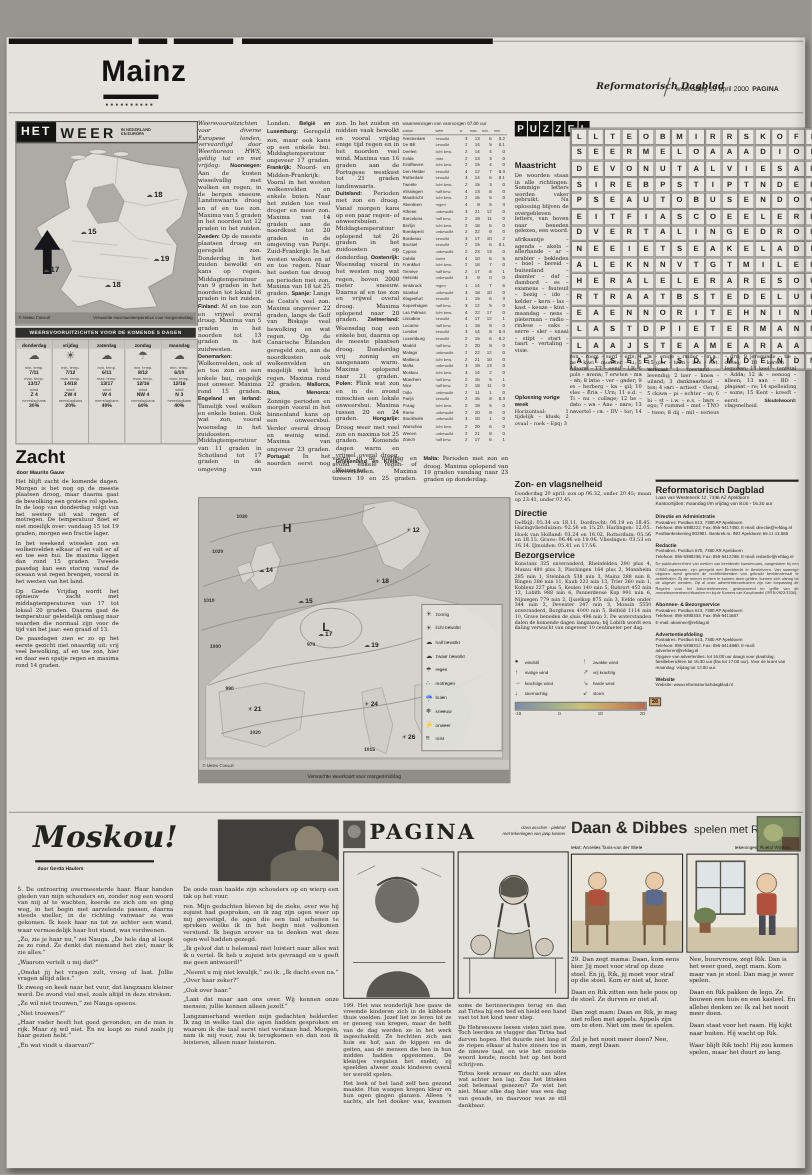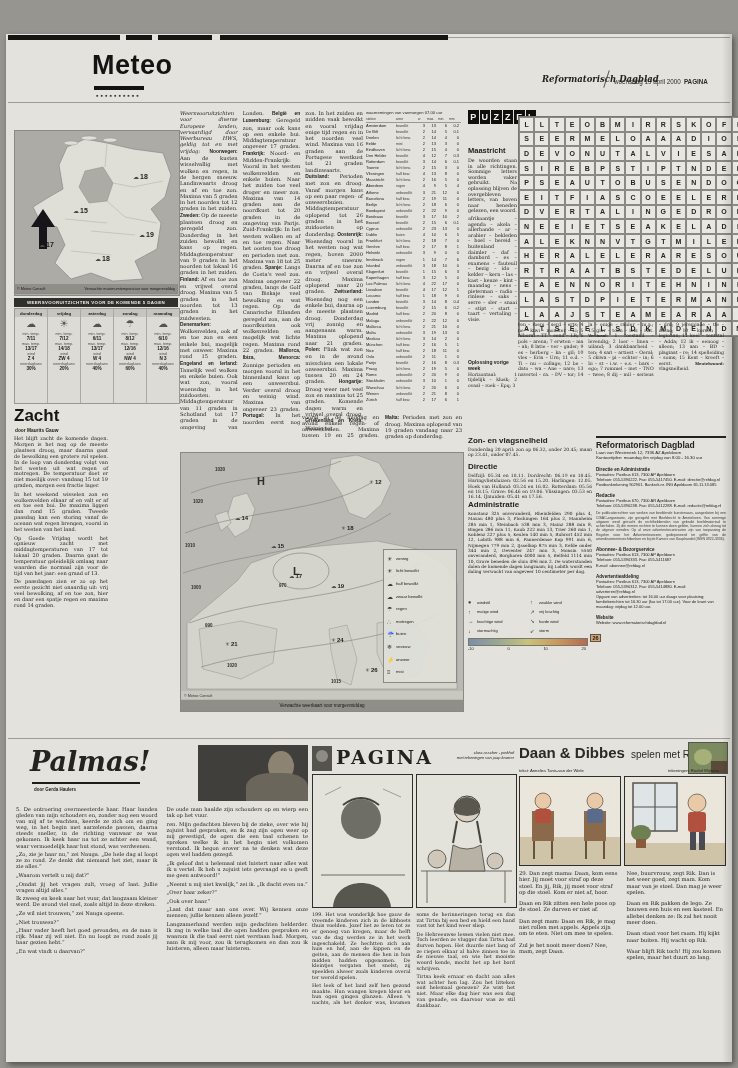--- a/index.html
+++ b/index.html
@@ -147,29 +147,37 @@
 <body>
 
 <div id="paper" class="abs">
 
   <div class="abs bar" style="left:2px;width:112px;"></div>
   <div class="abs bar" style="left:120px;width:26px;"></div>
   <div class="abs bar" style="left:152px;width:54px;"></div>
   <div class="abs bar" style="left:214px;width:228px;"></div>
   <div class="abs rule" style="left:442px;top:3px;width:282px;"></div>
 
-  <div id="varia" class="abs">Meteo</div>
+  <div id="varia" class="abs">Mainz</div>
   <div id="varia-bar" class="abs"></div>
   <div id="varia-dots" class="abs">▪▪▪▪▪▪▪▪▪▪</div>
   <div id="rd-logo" class="abs">Reformatorisch Dagblad</div>
   <div id="hdr-slash" class="abs"></div>
   <div id="hdr-date" class="abs"><span>woensdag 19 april 2000</span><b>PAGINA</b></div>
   <div id="pagenum" class="abs">25</div>
   <div class="abs rule" style="left:2px;top:68px;width:722px;"></div>
 
+  <div id="hw-box" class="abs">
+    <span id="hw-het">HET</span>
+    <span id="hw-weer">WEER</span>
+    <span id="hw-sub">
+      <span>IN NEDERLAND</span><br>
+      <span>EN EUROPA</span>
+    </span>
+  </div>
 
   <div id="nl-map" class="abs">
     <svg width="164" height="164" viewBox="0 0 164 164">
       <rect width="164" height="164" fill="#acaba6"></rect>
       <path d="M52,16 L70,8 L92,12 L118,18 L148,22 L156,44 L150,66 L136,78 L146,92 L142,118 L120,130 L128,148 L98,150 L76,142 L56,148 L40,132 L50,114 L42,96 L26,92 L18,76 L34,66 L48,58 L44,34 Z" fill="#dfded7" stroke="#8a8a85" stroke-width="0.7"></path>
       <path d="M70,40 L88,36 L98,52 L92,70 L74,72 L64,56 Z" fill="#acaba6" stroke="#8a8a85" stroke-width="0.5"></path>
       <ellipse cx="56" cy="12" rx="7" ry="2" fill="#dfded7" stroke="#8a8a85" stroke-width="0.4"></ellipse>
       <ellipse cx="74" cy="7" rx="8" ry="2" fill="#dfded7" stroke="#8a8a85" stroke-width="0.4"></ellipse>
       <ellipse cx="95" cy="9" rx="7" ry="2" fill="#dfded7" stroke="#8a8a85" stroke-width="0.4"></ellipse>
       <path d="M92,12 L90,36 M98,52 L118,56 L148,50 M92,70 L110,86 L142,92 M50,88 L92,92 M76,100 L120,104 M56,120 L96,124" stroke="#b4b3ad" stroke-width="0.6" fill="none"></path>
@@ -907,21 +915,21 @@
         <div class="ws-cell">D</div>
         <div class="ws-cell">M</div>
       </div>
     </div>
   <div id="sol-cols" class="abs"><span>ren – roem – serd – erts; 4 ne – kiwi – monster – Li; 5 Alborai – TT – eend – LR; 6 pols – arena; 7 erwten – ma – ah; 8 latie – ver – gader; 9 es – herberg – ka – gil; 10 vles – Eria – Urn; 11 e.d. – Ti – nu – collage; 12 be – dato – wa – Ane – nare; 13 navertel – ca. – DV – tor; 14 la – enige – raider – m.a.; 15 gier – toon – iets – rist. </span><b>Verticaal: </b><span>1 toestand – levendig; 2 loer – linea – uiland; 3 dankbaarheid – ten; 4 sari – artiest – Oeral; 5 ckiwa – pi – echter – in; 6 bi – st – i.w. – e.s. – bars – ego; 7 rommel – met – TNO – twee; 8 dij – mil – serieus – dru; 9 jeremiade – tie – cacao; 10 kersen – legioaan; 11 keel – tentstal – Adda; 12 ik – eenoog – alleen; 13 aan – BD – plagiaat – re; 14 spelleiding – soms; 15 Kent – kreeft – eerst. </span><b>Sleutelwoord: </b><span>vlagsnelheid. </span></div>
 
   <div id="sun-h" class="abs alm-h">Zon- en vlagsnelheid</div>
   <div id="sun-t" class="abs alm-t">Donderdag 20 april: zon op 06.32, onder 20.45; maan op 23.41, onder 07.45.</div>
   <div id="tide-h" class="abs alm-h">Directie</div>
   <div id="tide-t" class="abs alm-t">Delfzijl: 05.34 en 18.11. Dordrecht: 06.19 en 18.45. Haringvlietsluizen: 02.56 en 15.20. Harlingen: 12.05. Hoek van Holland: 03.24 en 16.02. Rotterdam: 05.56 en 18.15. Grave: 06.46 en 19.06. Vlissingen: 03.53 en 16.14. IJmuiden: 05.41 en 17.56.</div>
-  <div id="water-h" class="abs alm-h">Administratie</div>
+  <div id="water-h" class="abs alm-h">Bezorgservice</div>
   <div id="water-t" class="abs alm-t">Konstanz 325 onveranderd, Rheinfelden 290 plus 4, Maxau 480 plus 3, Plochingen 164 plus 2, Mannheim 285 min 1, Steinbach 538 min 3, Mainz 288 min 8, Bingen 286 min 11, Kaub 222 min 13, Trier 260 min 1, Koblenz 227 plus 5, Keulen 140 min 5, Ruhrort 452 min 12, Lobith 988 min 6, Pannerdense Kop 991 min 6, Nijmegen 779 min 2, IJssel­kop 875 min 3, Eefde onder 344 min 2, Deventer 247 min 3, Monsin 5550 onveranderd, Borgharen 4000 min 5, Belfeld 1114 min 10, Grave beneden de sluis 496 min 2. De waterstanden dalen de komende dagen langzaam; bij Lobith wordt een daling verwacht van ongeveer 10 centimeter per dag.</div>
   <div id="legend2" class="abs">
       <div class="lg-row">
         <span class="lg-i">●</span>
         <span class="lg-t">windstil</span>
       </div>
       <div class="lg-row">
         <span class="lg-i">↑</span>
         <span class="lg-t">zwakke wind</span>
       </div>
@@ -981,21 +989,21 @@
         <div class="co-l">Postadres: Postbus 613, 7300 AP Apeldoorn</div>
         <div class="co-l">Telefoon: 055-5390312. Fax: 055-5414880. E-mail: adverteren@refdag.nl</div>
         <div class="co-l">Opgave van advertenties: tot 16.00 uur daags voor plaatsing; familieberichten tot 16.30 uur (fax tot 17.00 uur). Voor de krant van maandag: vrijdag tot 12.00 uur.</div>
         <div class="co-h">Website</div>
         <div class="co-l">Website: www.reformatorischdagblad.nl</div>
       </div>
   </div>
 
   <div class="abs rule" style="left:2px;top:704px;width:722px;"></div>
 
-  <div id="jl-title" class="abs">Palmas!</div>
+  <div id="jl-title" class="abs">Moskou!</div>
   <div id="jl-rule" class="abs"></div>
   <div id="jl-byline" class="abs">door Gerda Haulers</div>
   <div id="jl-photo" class="abs">
     <div class="ph1"></div>
     <div class="ph2"></div>
   </div>
   <div id="jl-text" class="abs">
       <p>5. De ontroering overmeesterde haar. Haar handen gleden van mijn schouders en, zonder nog een woord van mij af te wachten, keerde ze zich om en ging weg, in het begin met aarzelende passen, daarna steeds sneller, in de richting vanwaar ze was gekomen. Ik keek haar na tot ze achter een wand, waar vermoedelijk haar hut stond, was verdwenen.</p>
       <p>„Zo, zie je haar nu,” zei Nauga. „De hele dag al loopt ze zo rond. Ze denkt dat niemand het ziet, maar ik zie alles.”</p>
       <p>„Waarom vertelt u mij dat?”</p>

